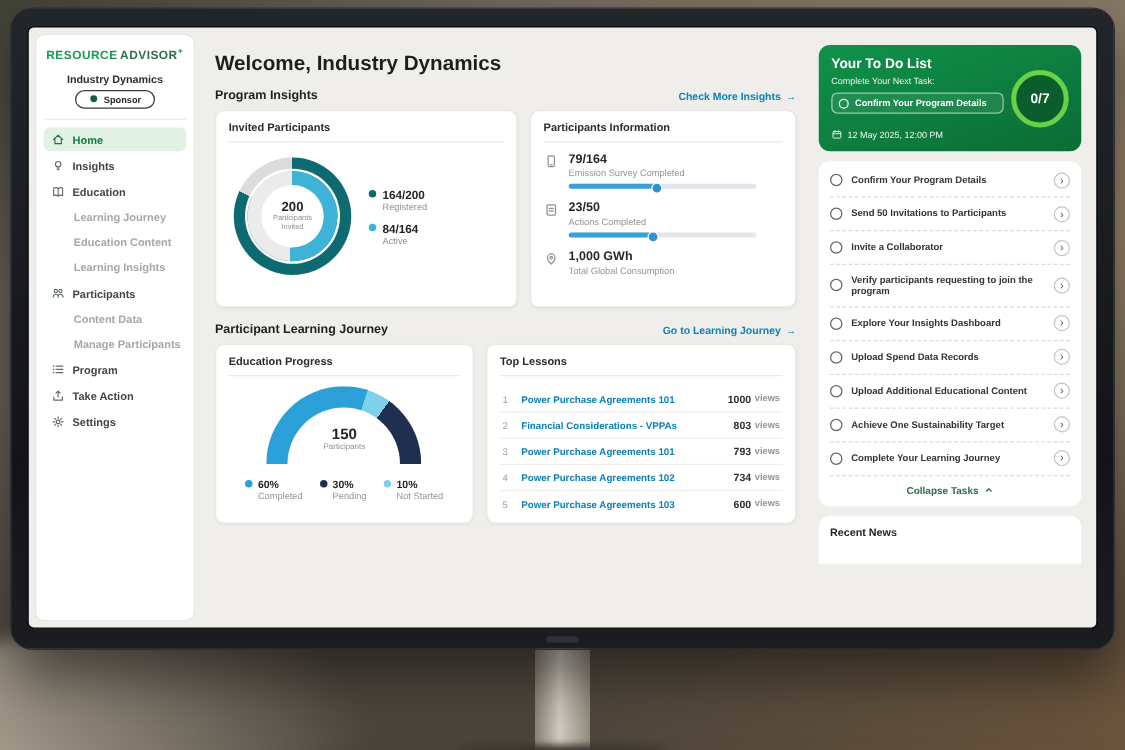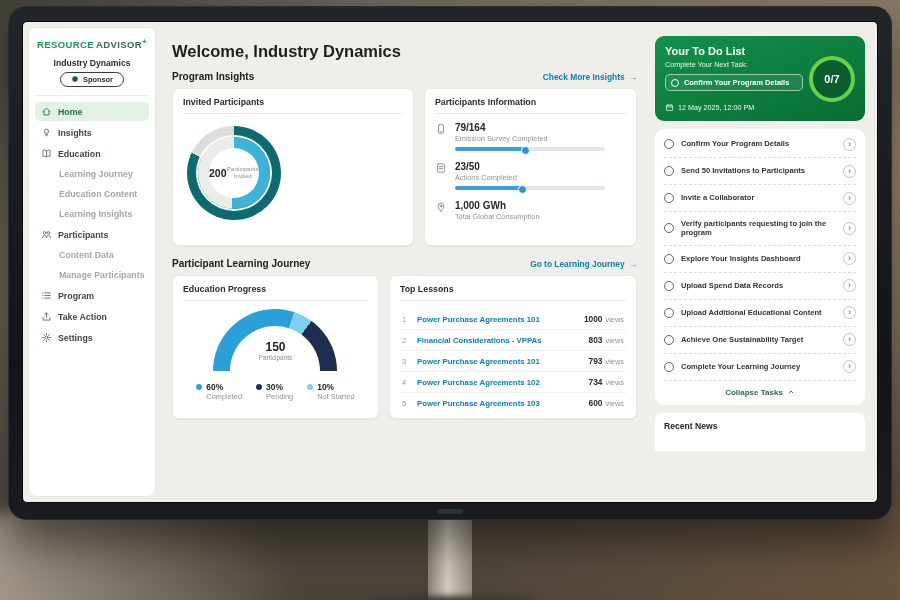--- a/index.html
+++ b/index.html
@@ -64,21 +64,21 @@
   .card{ background:#fff; border:1px solid #e9e8e3; border-radius:7px; box-shadow:0 1px 2px rgba(0,0,0,.05);
     padding:8px 10px; }
   .card-title{ font-size:8.8px; font-weight:700; color:#2b2d27; padding-bottom:6px; border-bottom:1px solid #eceae6; margin-bottom:8px; }
 
   .card-invited{ flex:1.07; height:158px; }
   .card-pinfo{ flex:.93; height:158px; }
   .donut-body{ display:flex; align-items:center; gap:14px; padding:4px 0 0 4px; }
   .donut{ width:94px; height:94px; border-radius:50%; position:relative; flex:none; }
   .donut-inner{ position:absolute; inset:11px; border-radius:50%; box-shadow:0 0 0 2px #fff; }
   .donut-center{ position:absolute; inset:22px; background:#fff; border-radius:50%;
-    display:flex; flex-direction:row; align-items:center; justify-content:center; text-align:center; }
+    display:flex; flex-direction:column; align-items:center; justify-content:center; text-align:center; }
   .donut-val{ font-size:10.5px; font-weight:700; color:#23251f; }
   .donut-label{ font-size:6px; color:#8d928c; line-height:1.2; }
   .dl-item{ display:flex; gap:5px; margin:7px 0; }
   .dot{ width:6px; height:6px; border-radius:50%; flex:none; margin-top:2px; }
   .dl-text{ display:flex; flex-direction:column; }
   .dl-text b{ font-size:9.4px; color:#23251f; }
   .dl-text i, .stat-label, .g-leg i, .l-views i{ font-style:normal; font-size:7.4px; color:#90958f; }
 
   .stat-row{ display:flex; gap:8px; margin-bottom:10px; align-items:flex-start; }
   .stat-ic{ width:12px; height:12px; color:#8a9196; flex:none; margin-top:1px; }
@@ -101,21 +101,21 @@
   .gauge-legend{ display:flex; justify-content:center; gap:14px; margin-top:9px; }
   .g-leg{ display:flex; flex-direction:column; }
   .g-top{ display:flex; align-items:center; gap:4px; }
   .g-top b{ font-size:8.4px; color:#23251f; }
   .g-leg i{ margin-left:10px; }
 
   .lesson-row{ display:flex; align-items:center; gap:7px; padding:5px 2px; border-bottom:1px solid #f0eeea; }
   .lesson-row:last-child{ border-bottom:none; }
   .l-rank{ font-size:7.6px; color:#9aa09a; width:8px; flex:none; }
   .l-title{ font-size:7.8px; font-weight:700; color:#0b80b4; flex:1; cursor:pointer; text-decoration:none; white-space:nowrap; overflow:hidden; }
-  .l-views{ display:flex; align-items:flex-end; gap:3px; flex:none; }
+  .l-views{ display:flex; align-items:flex-start; gap:3px; flex:none;font-weight:bold; }
   .l-views b{ font-size:8.4px; color:#2b2d27; }
 
   
   .todo{ width:210px; flex:none; margin:14px 12px 0 6px; display:flex; flex-direction:column; }
   .todo-green{ background:linear-gradient(160deg,#11924a,#0a6c34); border-radius:9px; padding:9px 10px;
     color:#fff; display:flex; gap:6px; }
   .tg-left{ flex:1; min-width:0; }
   .tg-title{ font-size:11px; font-weight:700; margin-bottom:3px; }
   .tg-sub{ font-size:7.2px; opacity:.92; margin-bottom:5px; }
   .tg-next{ display:flex; align-items:center; gap:5px; border:1px solid rgba(255,255,255,.55);
@@ -260,20 +260,36 @@
         <div class="card card-invited">
           <div class="card-title">Invited Participants</div>
           <div class="donut-body">
             <div class="donut" id="donut" style="background: conic-gradient(rgb(12, 106, 112) 0%, rgb(12, 106, 112) 82%, rgb(218, 221, 220) 82%, rgb(218, 221, 220) 100%);">
               <div class="donut-inner" id="donutInner" style="background: conic-gradient(rgb(62, 179, 216) 0%, rgb(62, 179, 216) 51%, rgb(233, 236, 235) 51%, rgb(233, 236, 235) 100%);"></div>
               <div class="donut-center">
                 <div class="donut-val">200</div>
                 <div class="donut-label">Participants Invited</div>
               </div>
             </div>
+            <div id="donutLegend">
+                <div class="dl-item">
+                  <span class="dot" style="background:#0c6a70"></span>
+    <span class="dl-text">
+                    <b>164/200</b>
+                    <i>Registered</i>
+                  </span>
+                </div>
+                <div class="dl-item">
+                  <span class="dot" style="background:#3eb3d8"></span>
+    <span class="dl-text">
+                    <b>84/164</b>
+                    <i>Active</i>
+                  </span>
+                </div>
+              </div>
           </div>
         </div>
 
         <div class="card card-pinfo">
           <div class="card-title">Participants Information</div>
           <div id="statsList">
               <div class="stat-row">
                 <span class="stat-ic">
                   <svg viewBox="0 0 16 16">
                     <rect x="4.7" y="2.3" width="6.6" height="11.4" rx="1.3" fill="none" stroke="currentColor" stroke-width="1.3" stroke-linecap="round" stroke-linejoin="round"></rect>

